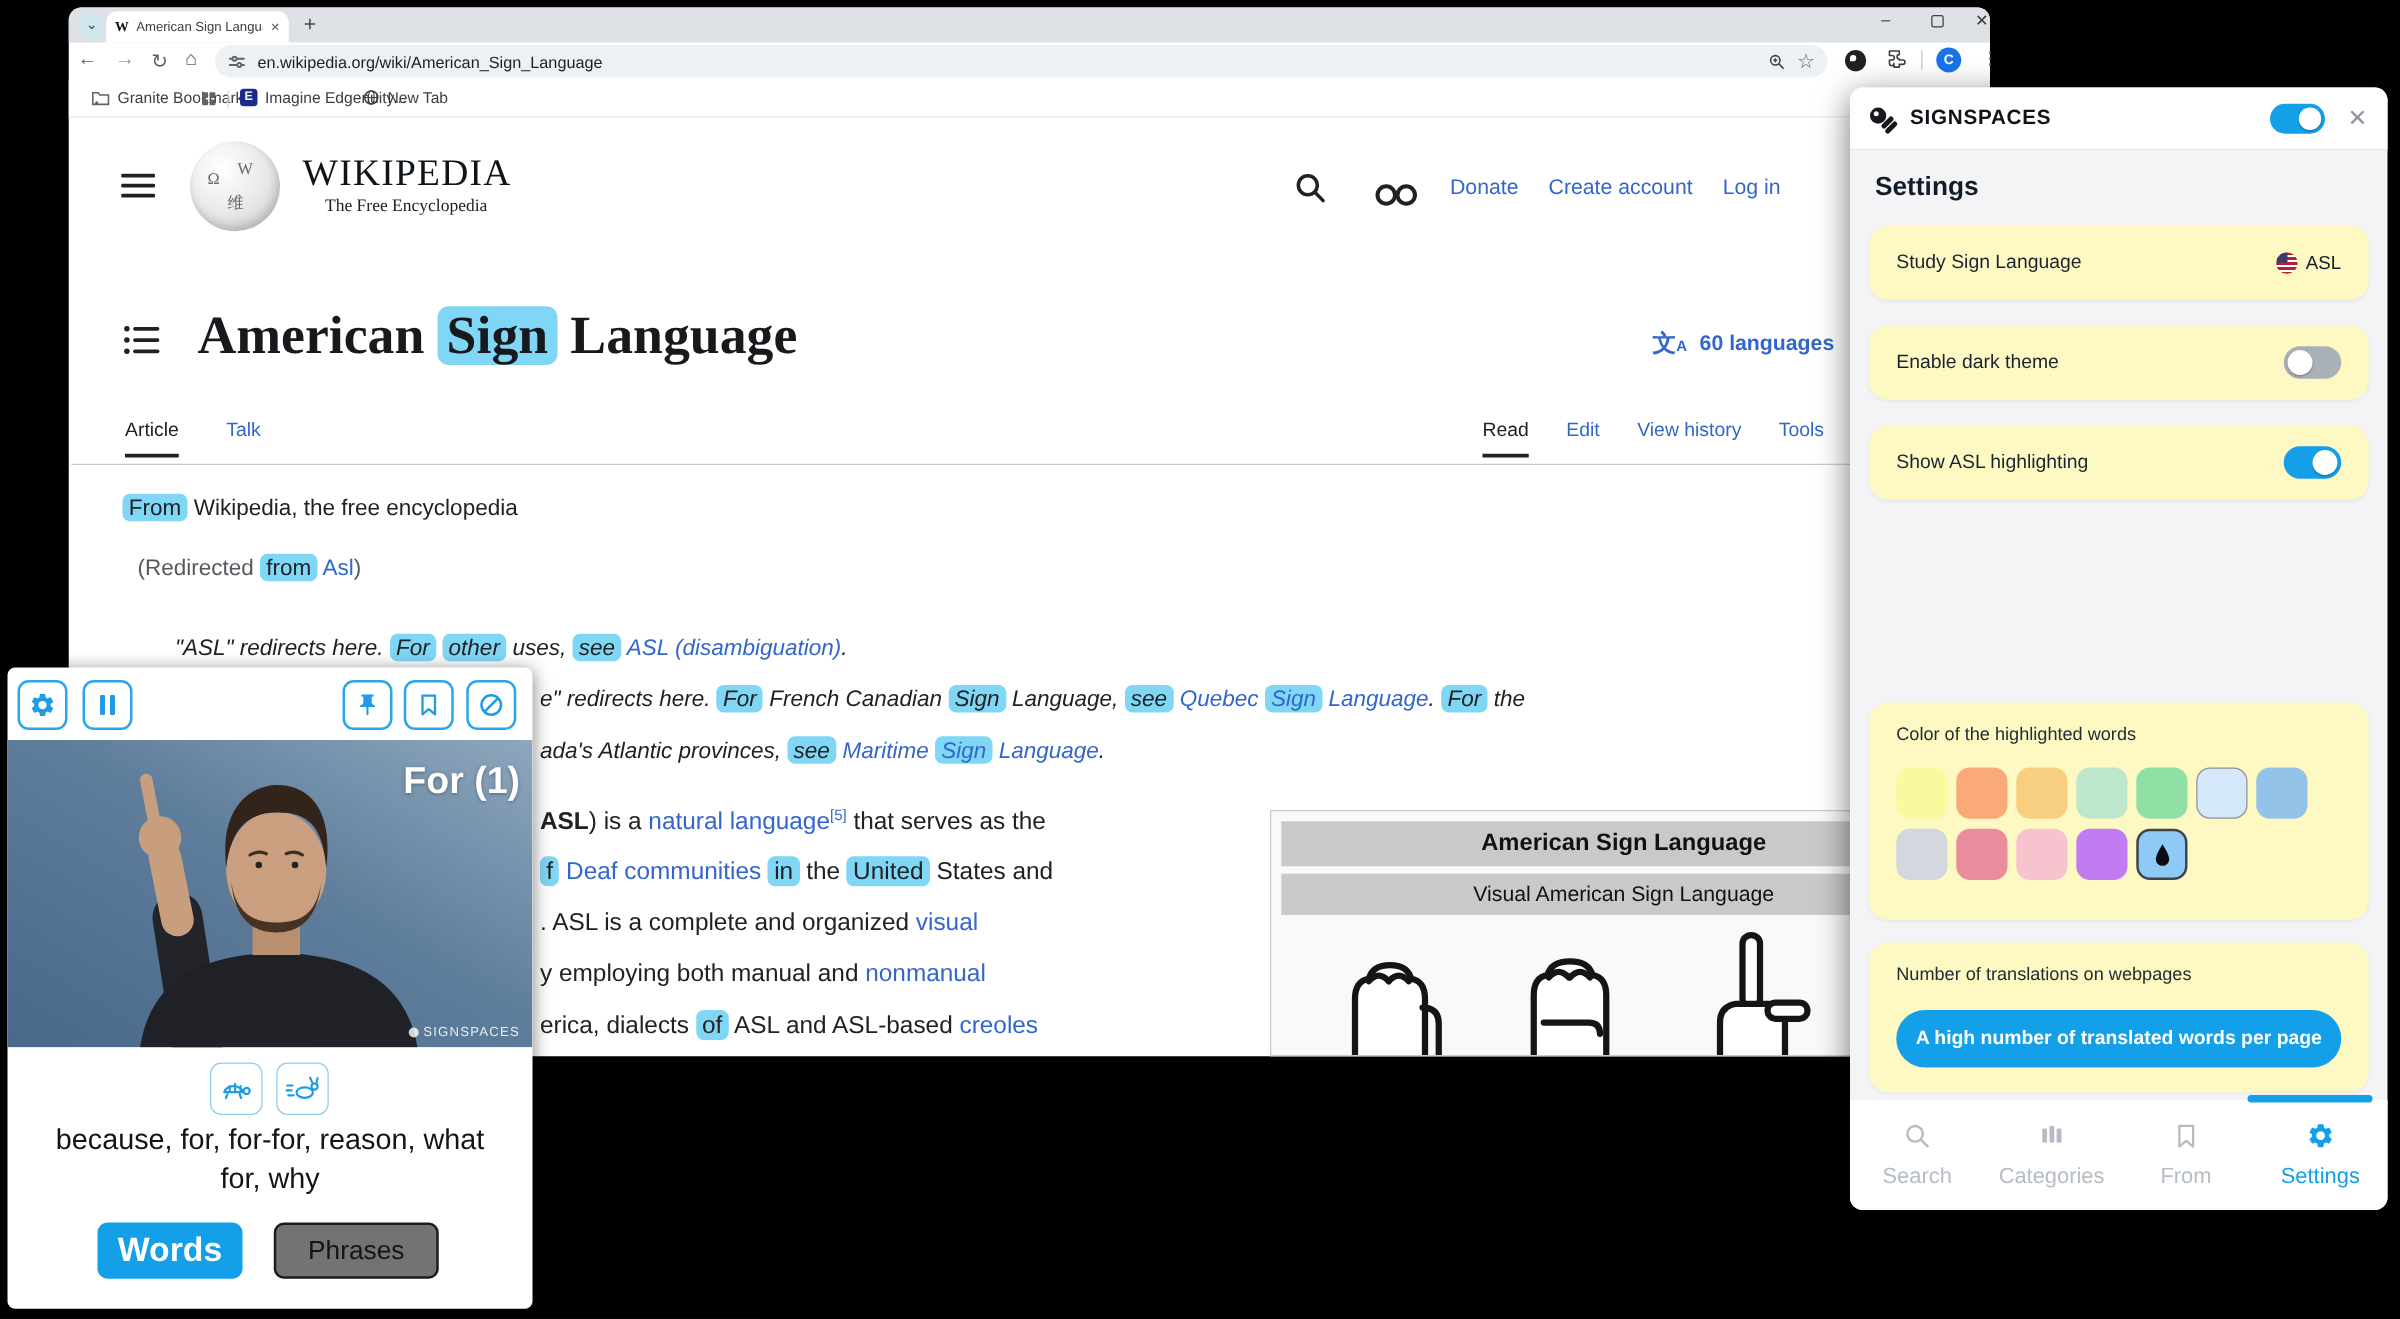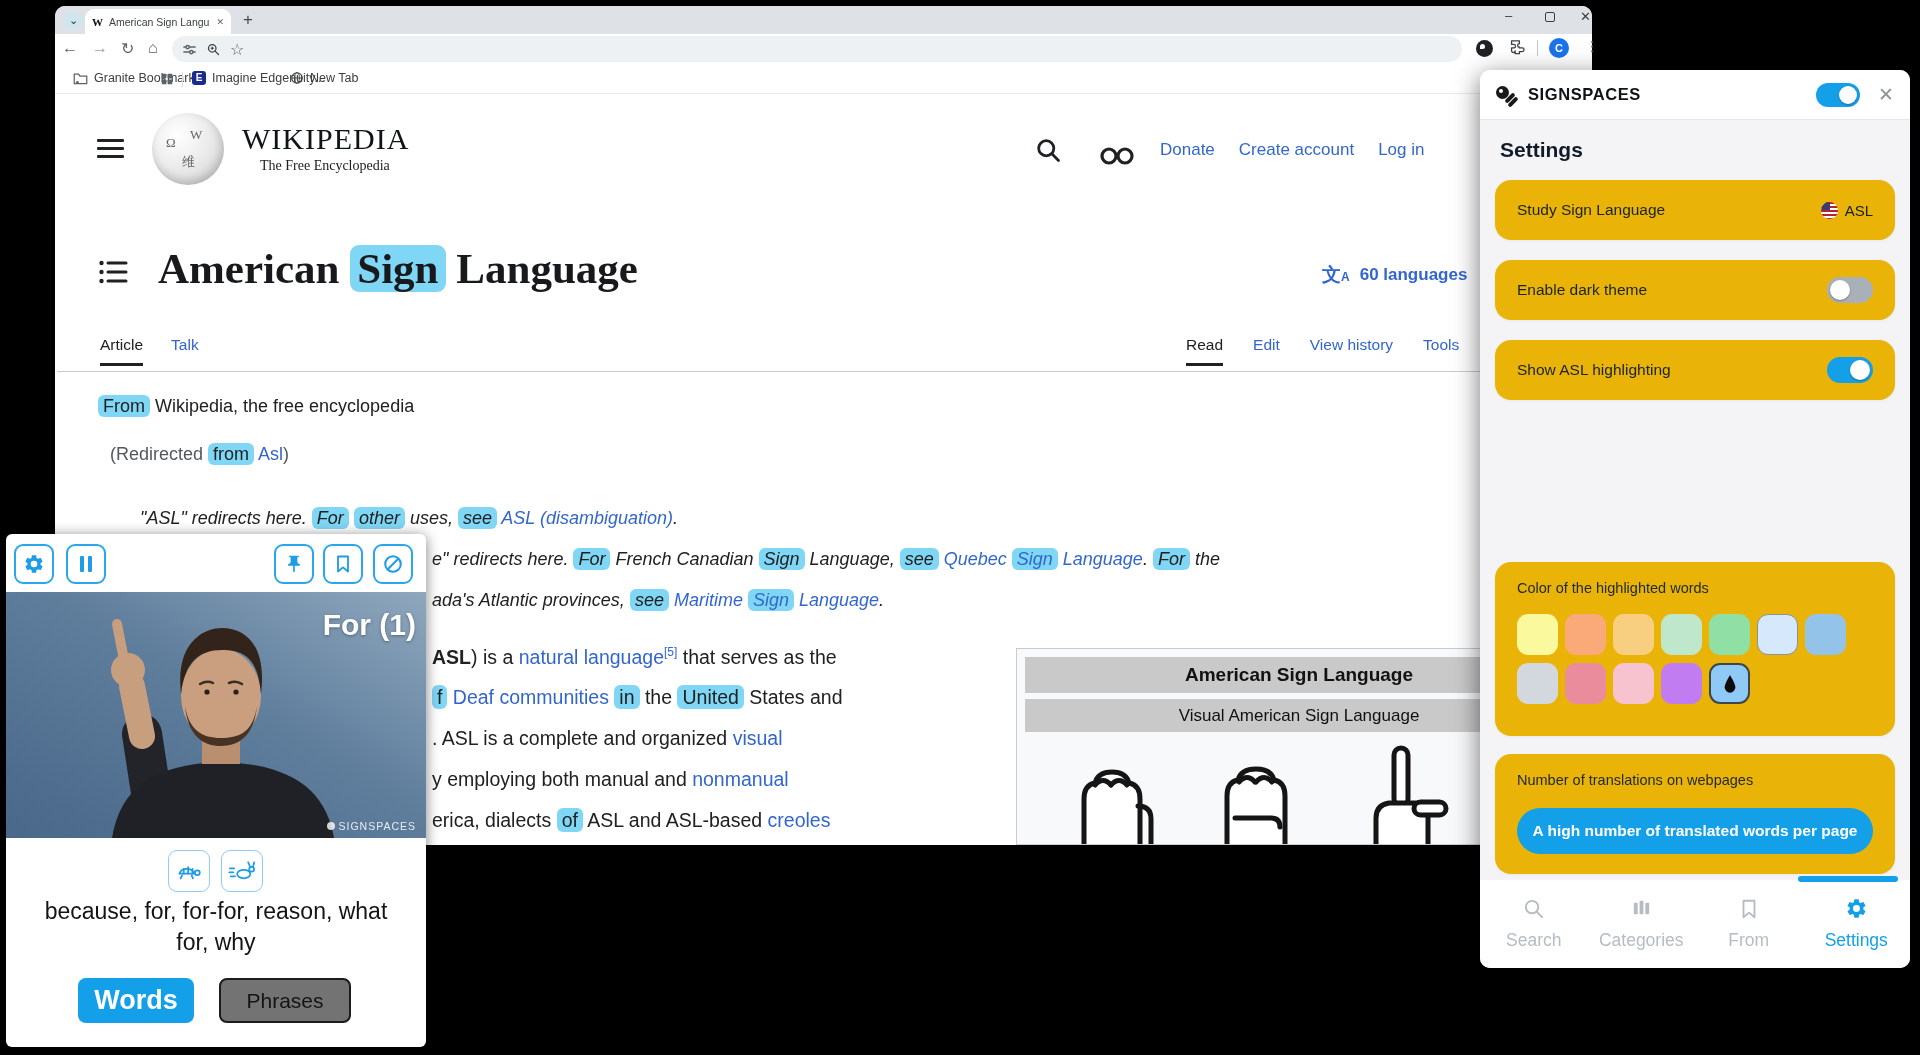--- a/index.html
+++ b/index.html
@@ -56,21 +56,21 @@
   .wsearch { left:1034px; top:136px; }
 
   .tocic { left:98px; top:258px; }
   .ptitle { left:158px; top:244px; font-family:"Liberation Serif",serif; font-size:43px; color:#17191c; white-space:nowrap; }
   .ptitle .seg-h { padding:0 7px; border-radius:9px; }
   .langlink { left:1322px; top:262px; display:flex; gap:10px; align-items:center; color:#3366cc; white-space:nowrap; }
   .langlink .ic { font-size:19px; font-weight:bold; }
   .langlink .ic small { font-size:12px; font-weight:bold; }
   .langlink .lbl { font-size:17px; font-weight:bold; }
 
-  .ptabs { left:100px; top:336px; display:flex; gap:28px; font-size:15.5px; }
+  .ptabs { left:100px; top:336px; display:flex; gap:38px; font-size:15.5px; }
   .vtabs { left:1186px; top:336px; display:flex; gap:30px; font-size:15.5px; white-space:nowrap; }
   .wtab { color:#3366cc; padding-bottom:9px; }
   .wtab.active { color:#202122; border-bottom:3px solid #202122; }
   .crule { left:57px; top:371px; width:1533px; height:1px; background:#c8ccd1; }
 
   .ln { position:absolute; font-size:18px; white-space:nowrap; color:#202122; }
   .ln.it { font-style:italic; }
   .ln.para { font-size:19.5px; }
   .seg-h { background:var(--hl); border-radius:6px; padding:1px 5px; }
   .seg-l { color:#3366cc; }
@@ -121,21 +121,21 @@
   .sslogo .s1 { left:8px; top:12px; } .sslogo .s2 { left:11px; top:16px; }
   .brand { font-size:16.5px; font-weight:bold; letter-spacing:.6px; color:#0f1318; flex:1; }
   .tg { width:46px; height:26px; border-radius:13px; position:relative; }
   .tg .knob { position:absolute; top:3px; width:20px; height:20px; background:#fff; border-radius:50%;
     box-shadow:0 1px 2px rgba(0,0,0,.3); }
   .tg.on { background:var(--accent); } .tg.on .knob { right:3px; }
   .tg.off { background:#aab0b7; } .tg.off .knob { left:3px; }
   .phead .tg { width:44px; height:24px; } .phead .tg .knob { width:18px; height:18px; }
   .pclose { font-size:19px; color:#8d949b; margin-left:8px; }
   .pheading { position:absolute; left:20px; top:68px; font-size:21px; font-weight:bold; color:#121c28; }
-  .card { position:absolute; left:15px; width:400px; background:#eab308; border-radius:16px;
+  .card { position:absolute; left:15px; width:400px; background:#fef9c3; border-radius:16px;
     box-shadow:0 1px 3px rgba(20,30,40,.05); }
   .cardrow { display:flex; align-items:center; justify-content:space-between; height:100%; padding:0 22px; }
   .clabel { font-size:15.5px; color:#1a2430; }
   .ctitle { position:absolute; left:22px; top:18px; font-size:14.5px; color:#222b36; }
   .studyval { display:flex; align-items:center; gap:7px; font-size:15px; color:#13202e; }
   .usflag { width:17px; height:17px; border-radius:50%; overflow:hidden; position:relative;
     background:repeating-linear-gradient(#b22234 0 2px, #fff 2px 4px); }
   .usflag::after { content:""; position:absolute; left:0; top:0; width:9px; height:8px; background:#3c3b6e; }
   .levelrow { position:absolute; left:22px; top:56px; display:flex; gap:13px; }
   .lvbtn { height:46px; padding:0 21px; border-radius:15px; font-size:15px; font-weight:bold;
@@ -180,20 +180,21 @@
   <div class="abs toolbar-ic" style="left:148px;">⌂</div>
   <div class="abs pill">
     <svg width="15" height="15" viewBox="0 0 24 24">
         <g stroke="#5f6368" stroke-width="2.4" stroke-linecap="round" fill="none">
           <line x1="3" y1="8" x2="21" y2="8"></line>
           <line x1="3" y1="16" x2="21" y2="16"></line>
           <circle cx="9" cy="8" r="2.6" fill="#eef1f4"></circle>
           <circle cx="15" cy="16" r="2.6" fill="#eef1f4"></circle>
         </g>
       </svg>
+    <span class="url">en.wikipedia.org/wiki/American_Sign_Language</span>
     <svg width="15" height="15" viewBox="0 0 24 24">
         <circle cx="10" cy="10" r="6" fill="none" stroke="#3c4043" stroke-width="2"></circle>
         <line x1="15" y1="15" x2="20" y2="20" stroke="#3c4043" stroke-width="2" stroke-linecap="round"></line>
         <line x1="7.5" y1="10" x2="12.5" y2="10" stroke="#3c4043" stroke-width="1.8"></line>
         <line x1="10" y1="7.5" x2="10" y2="12.5" stroke="#3c4043" stroke-width="1.8"></line>
       </svg>
     <span style="font-size:16px; color:#5f6368;">☆</span>
   </div>
   <div class="abs ext-circle"></div>
   <svg class="abs" style="left:1508px; top:38px;" width="19" height="19" viewBox="0 0 24 24">

